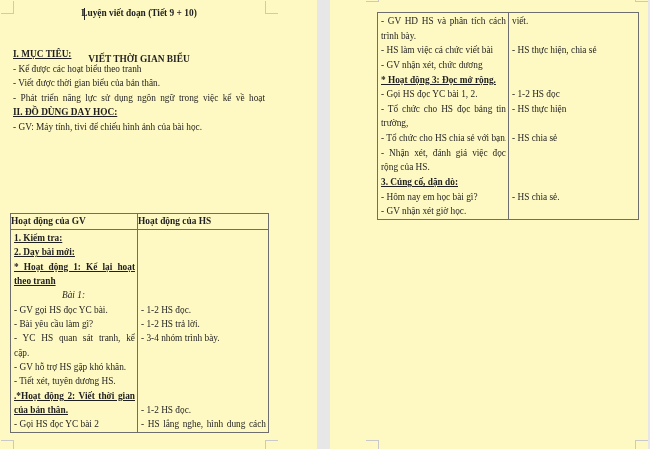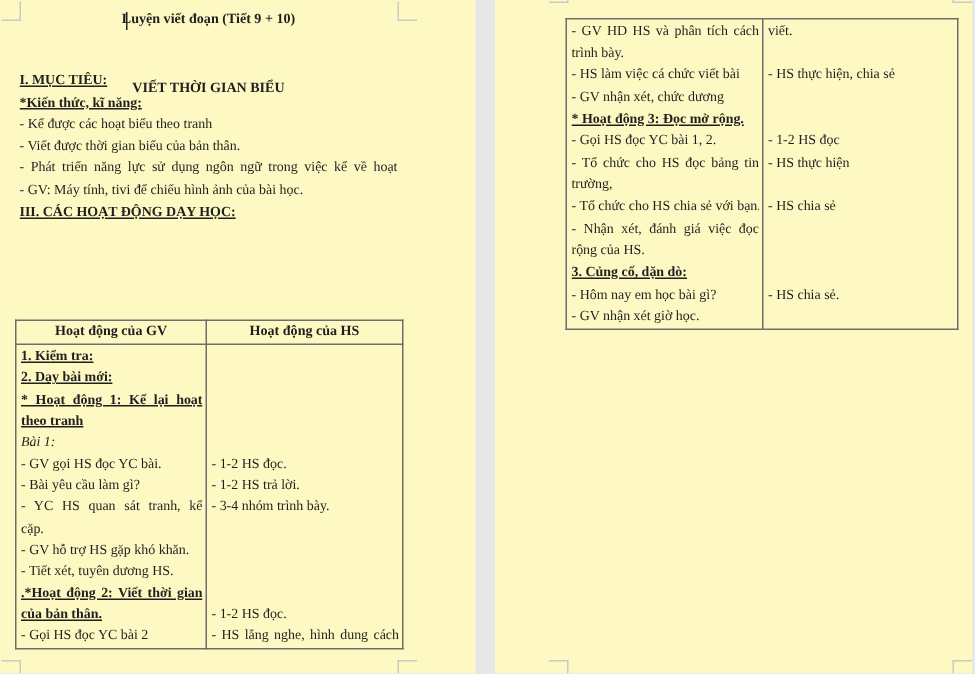--- a/index.html
+++ b/index.html
@@ -34,21 +34,21 @@
 
   .body-lines {
     position: absolute; left: 13px; top: 47px; width: 252px;
     font-size: 9.3px;
   }
   .ln {
     height: 14.6px; line-height: 14.6px;
     white-space: nowrap; overflow: hidden;
   }
   .ln.b { font-weight: bold; text-decoration: underline; }
-  .ln.i { font-style: italic; }
+  .ln.i { font-style: italic; margin-left: 48px; }
   .ln.j {
     white-space: normal;
     text-align: justify;
     -moz-text-align-last: justify;
     text-align-last: justify;
     word-spacing: 1px;
   }
 
   table.tbl {
     position: absolute;
@@ -56,21 +56,21 @@
     table-layout: fixed;
     font-size: 9.3px;
   }
   .tbl th, .tbl td {
     border: 1px solid #6e6e6e;
     padding: 0;
     vertical-align: top;
   }
   .tbl th {
     font-size: 9.4px; font-weight: bold;
-    text-align: center; height: 15px;
+    text-align: left; height: 15px;
     line-height: 15px; overflow: hidden;
   }
   .tbl td { padding: 1px 2px 0 3px; }
 
   .tbl1 { left: 10px; top: 213px; width: 258px; }
   .tbl1 .ln { height: 14.35px; line-height: 14.35px; }
   .tbl2 { left: 47px; top: 12px; width: 261px; }
   .tbl2 .ln { height: 14.65px; line-height: 14.65px; }
 
   
@@ -88,26 +88,25 @@
   <div class="crop tr" style="left:265px; top:1px;"></div>
   <div class="crop bl" style="left:1px; top:440px; height:8px;"></div>
   <div class="crop br" style="left:265px; top:440px; height:8px;"></div>
 
   <div class="cursor"></div>
   <div class="title t1">Luyện viết đoạn (Tiết 9 + 10)</div>
   <div class="title t2">VIẾT THỜI GIAN BIỂU</div>
 
   <div class="body-lines" id="p1body">
       <div class="ln b">I. MỤC TIÊU:</div>
-      <div class="ln b">*Kiến thức, kĩ năng:</div>
       <div class="ln">- Kể được các hoạt biểu theo tranh</div>
       <div class="ln">- Viết được thời gian biểu của bản thân.</div>
       <div class="ln j">- Phát triển năng lực sử dụng ngôn ngữ trong việc kể về hoạt động</div>
+      <div class="ln b">II. ĐỒ DÙNG DẠY HỌC:</div>
       <div class="ln">- GV: Máy tính, tivi để chiếu hình ảnh của bài học.</div>
-      <div class="ln b">III. CÁC HOẠT ĐỘNG DẠY HỌC:</div>
     </div>
 
   <table class="tbl tbl1">
     <colgroup>
         <col style="width:127px">
         <col style="width:131px">
       </colgroup>
     <tbody>
         <tr>
       <th>Hoạt động của GV</th>

